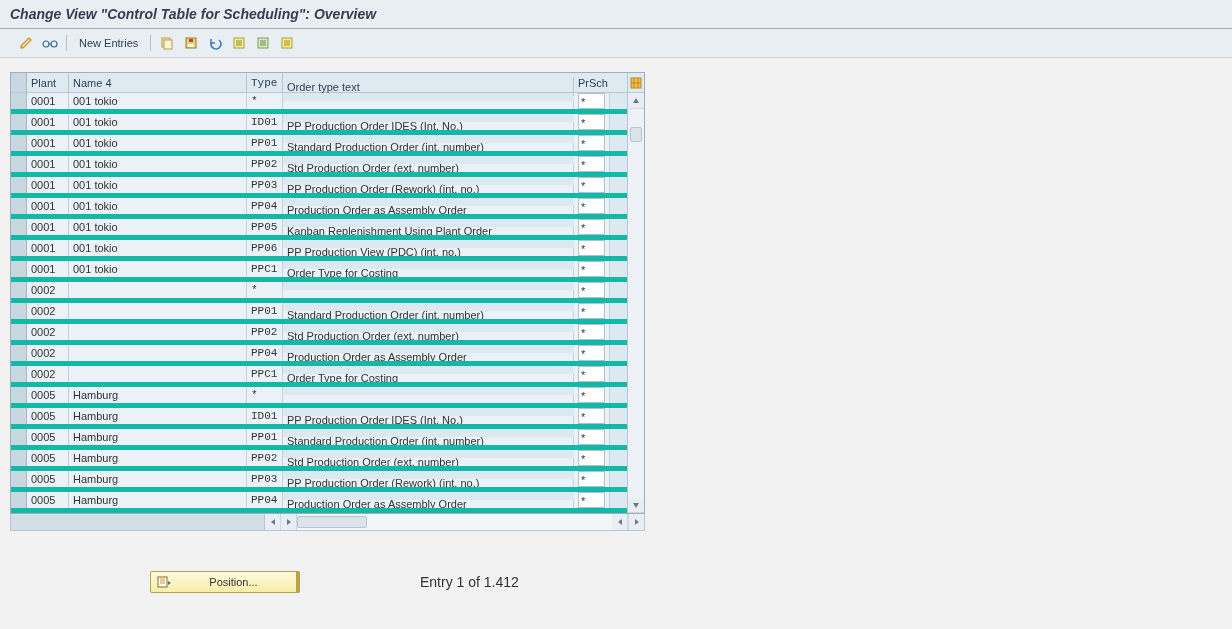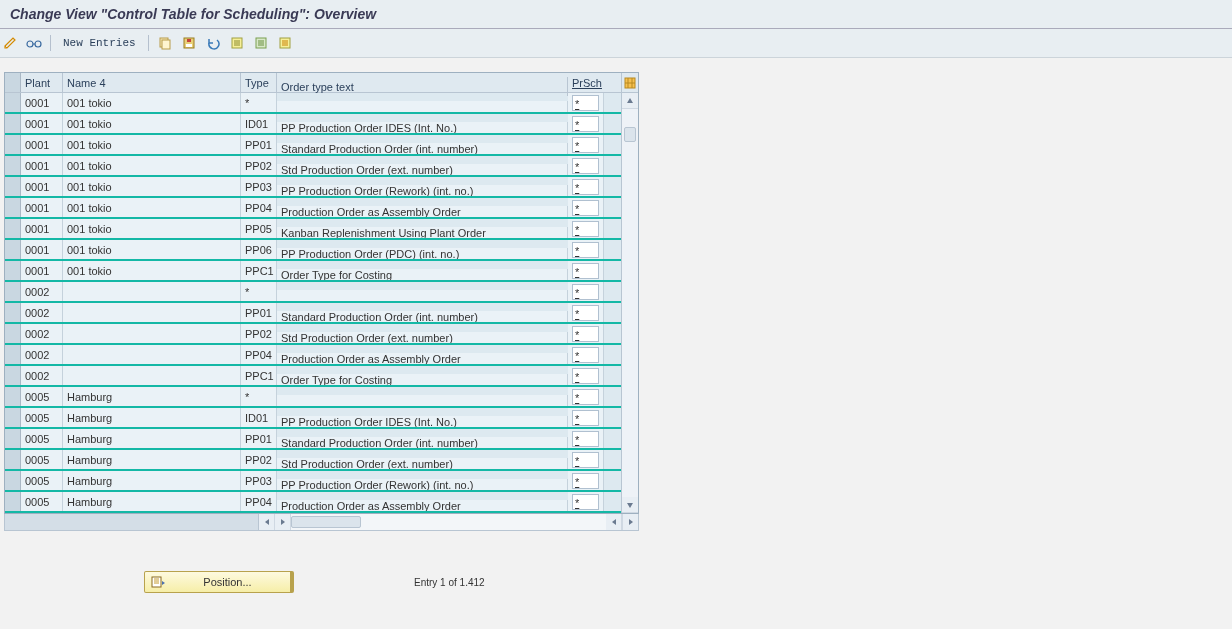--- a/index.html
+++ b/index.html
@@ -19,25 +19,24 @@
     }
     .header-title {
       font-size: 14px;
       font-weight: bold;
       font-style: italic;
       color: #3a3a55;
     }
     .toolbar {
       background: #e8eef2;
       border-bottom: 1px solid #ccd4da;
-      padding: 4px 0;
+      padding: 4px 16px;
       display: flex;
       align-items: center;
       gap: 4px;
-      font-family: Liberation Mono, monospace;
     }
     .toolbar .icon-btn {
       width: 20px;
       height: 20px;
       display: inline-flex;
       align-items: center;
       justify-content: center;
       cursor: pointer;
       border: 1px solid transparent;
       border-radius: 2px;
@@ -48,21 +47,21 @@
       padding: 2px 6px;
       cursor: pointer;
     }
     .toolbar .sep {
       width: 1px;
       height: 16px;
       background: #b5c0ce;
       margin: 0 2px;
     }
     .content {
-      padding: 14px 10px 6px 4px;
+      padding: 14px 10px 6px 10px;
     }
     .table-wrap {
       display: flex;
       width: 635px;
       border: 1px solid #9eb0c0;
       background: #dde9f0;
       position: relative;
     }
     .table-main {
       flex: 1;
@@ -81,28 +80,28 @@
       border-right: 1px solid #b8c5d2;
       height: 100%;
       display: flex;
       align-items: center;
       white-space: nowrap;
       overflow: hidden;
     }
     .col-sel { width: 16px; background: #c9d7e1; border-right: 1px solid #aab8c5;}
     .col-plant { width: 42px; }
     .col-name1 { width: 178px; }
-    .col-type { width: 36px; }
+    .col-type { width: 36px; font-family: Liberation Mono, monospace; }
     .col-text { width: 291px; margin-top: 8px; }
-    .col-prsch { width: 36px; border-right: none; text-decoration: underline;}
+    .col-prsch { width: 36px; border-right: none;}
     .table-body {}
     .tr {
       display: flex;
       height: 21px;
-      border-bottom: 2px solid #14b8a6;
+      border-bottom: 5px solid #14b8a6;
       align-items: stretch;
     }
     .td {
       font-size: 11px;
       color: #333;
       padding: 2px 4px;
       border-right: 1px solid #c5d2dc;
       display: flex;
       align-items: center;
       white-space: nowrap;
@@ -212,21 +211,21 @@
       border-radius: 2px;
       padding: 0 6px;
       cursor: pointer;
       gap: 6px;
       justify-content: flex-start;
     }
     .position-btn .p-label{
       flex:1; text-align:center; font-size:11px; color:#333;
     }
     .entry-label {
-      font-size: 10px;
+      font-size: 14px;
       color: #333;
     }
     .watermark {
       position: absolute;
       top: 42px;
       left: 270px;
       color: rgba(255,140,0,0.28);
       font-size: 18px;
       font-weight: 500;
       font-family: Georgia, serif;
@@ -380,21 +379,21 @@
             <div class="td col-text">Kanban Replenishment Using Plant Order</div>
             <div class="td col-prsch">
               <span class="td-input">*</span>
             </div>
           </div>
           <div class="tr">
             <div class="td col-sel"></div>
             <div class="td col-plant">0001</div>
             <div class="td col-name1">001 tokio</div>
             <div class="td col-type">PP06</div>
-            <div class="td col-text">PP Production Order (PDC)      (int. no.)</div>
+            <div class="td col-text">PP Production View (PDC)      (int. no.)</div>
             <div class="td col-prsch">
               <span class="td-input">*</span>
             </div>
           </div>
           <div class="tr">
             <div class="td col-sel"></div>
             <div class="td col-plant">0001</div>
             <div class="td col-name1">001 tokio</div>
             <div class="td col-type">PPC1</div>
             <div class="td col-text">Order Type for Costing</div>

